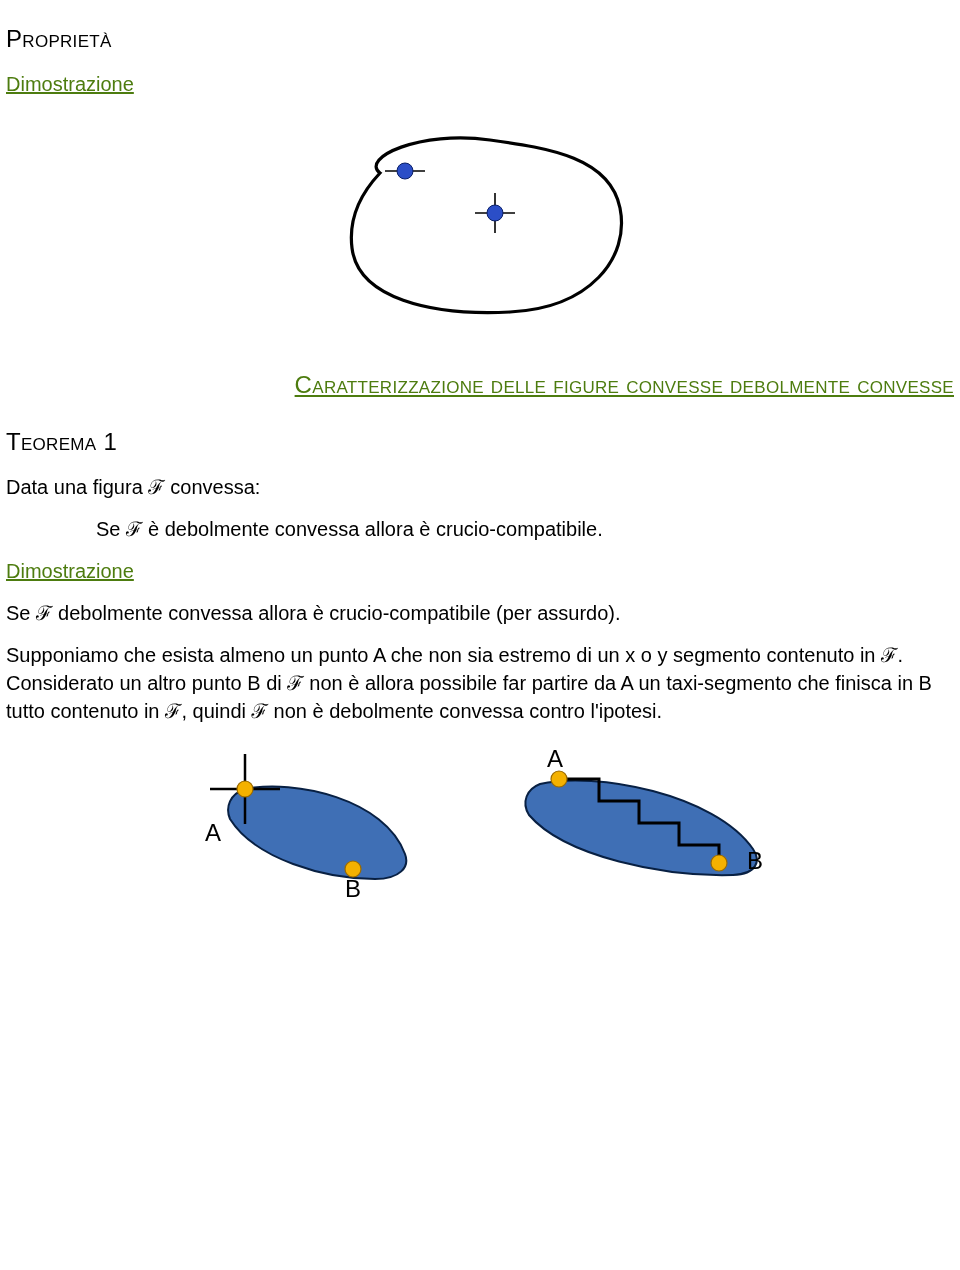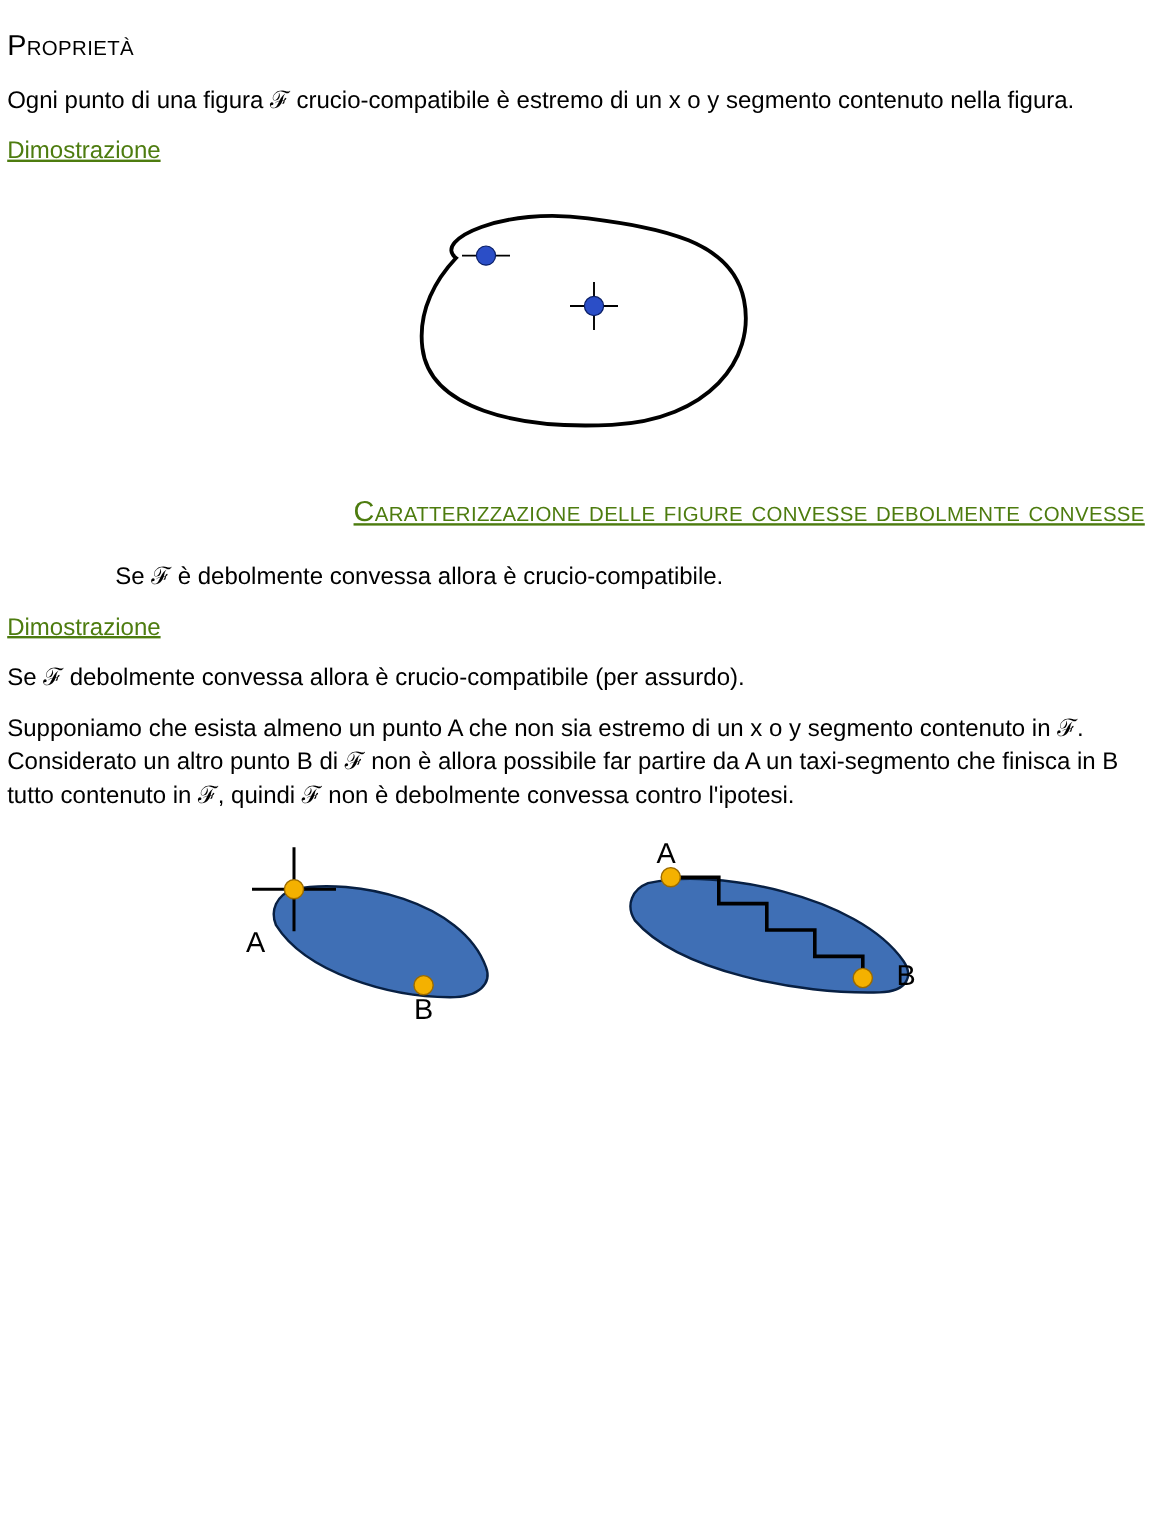--- a/index.html
+++ b/index.html
@@ -36,21 +36,20 @@
   .fig-wrap { display: flex; justify-content: center; margin: 20px 0 36px 0; }
   .fig-row { display: flex; justify-content: center; gap: 60px; margin-top: 10px; }
 </style>
 </head>
 <body>
 
 <div class="page">
 
   <p class="sc">Proprietà</p>
 
-  <p>Ogni punto di una figura ℱ crucio-compatibile è estremo di un x o y segmento contenuto nella figura.</p>
 
   <p><span class="underline">Dimostrazione</span></p>
 
 
   <div class="fig-wrap">
     <svg width="340" height="210" viewBox="0 0 340 210">
       <path d="M 70 55 
                C 50 40, 110 12, 180 22
                C 240 30, 300 40, 310 90
                C 320 140, 280 190, 200 194
@@ -59,21 +58,23 @@
       <line x1="75" y1="53" x2="115" y2="53" stroke="#000" stroke-width="1.6"></line>
       <circle cx="95" cy="53" r="8" fill="#2b4ec7" stroke="#0a1f66" stroke-width="1"></circle>
       <line x1="165" y1="95" x2="205" y2="95" stroke="#000" stroke-width="1.6"></line>
       <line x1="185" y1="75" x2="185" y2="115" stroke="#000" stroke-width="1.6"></line>
       <circle cx="185" cy="95" r="8" fill="#2b4ec7" stroke="#0a1f66" stroke-width="1"></circle>
     </svg>
   </div>
 
   <p class="sc section-heading underline" style="text-decoration:underline;">Caratterizzazione delle figure convesse debolmente convesse</p>
 
+  <p class="sc">Teorema 1</p>
 
+  <p>Data una figura ℱ convessa:</p>
 
   <p style="margin-left:90px;">Se ℱ è debolmente convessa allora è crucio-compatibile.</p>
 
   <p><span class="underline">Dimostrazione</span></p>
 
   <p>Se ℱ debolmente convessa allora è crucio-compatibile (per assurdo).</p>
 
   <p>Supponiamo che esista almeno un punto A che non sia estremo di un x o y segmento contenuto in ℱ. Considerato un altro punto B di ℱ non è allora possibile far partire da A un taxi-segmento che finisca in B tutto contenuto in ℱ, quindi ℱ non è debolmente convessa contro l'ipotesi.</p>
 
   <div class="fig-row">

